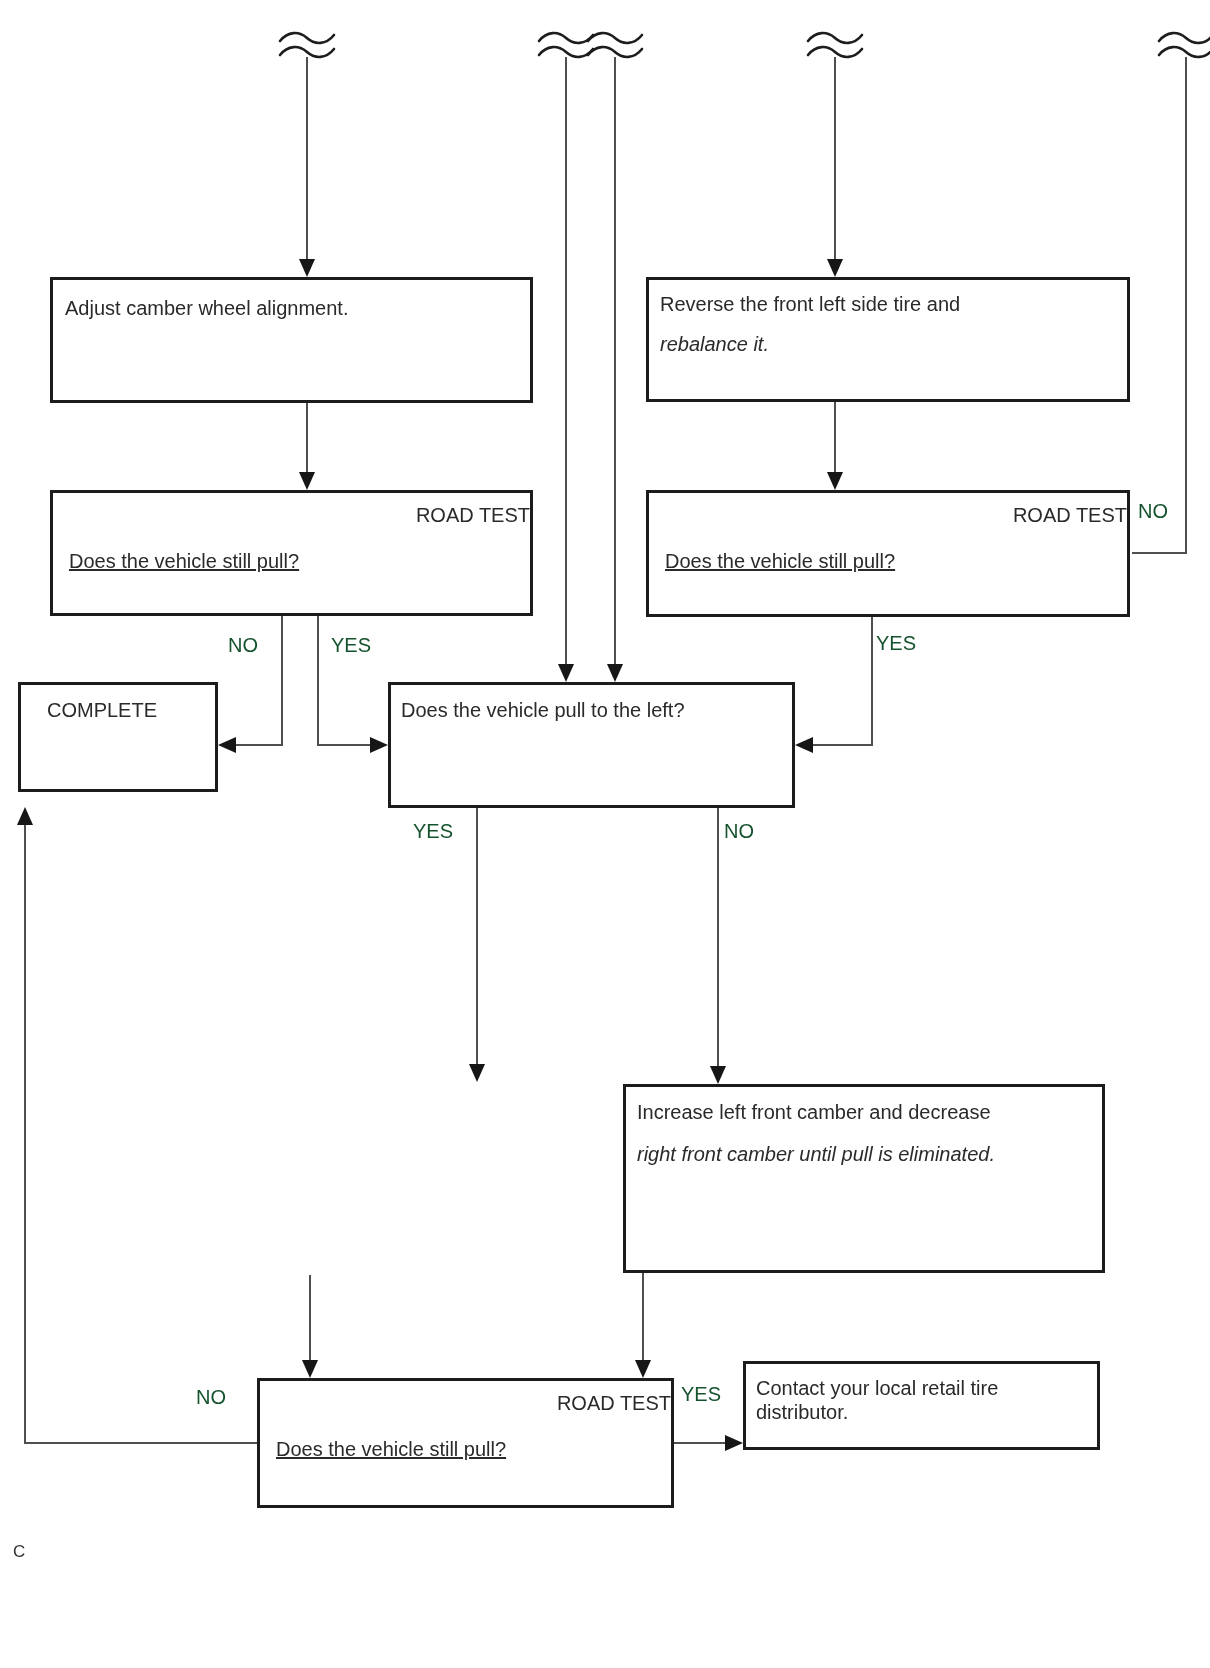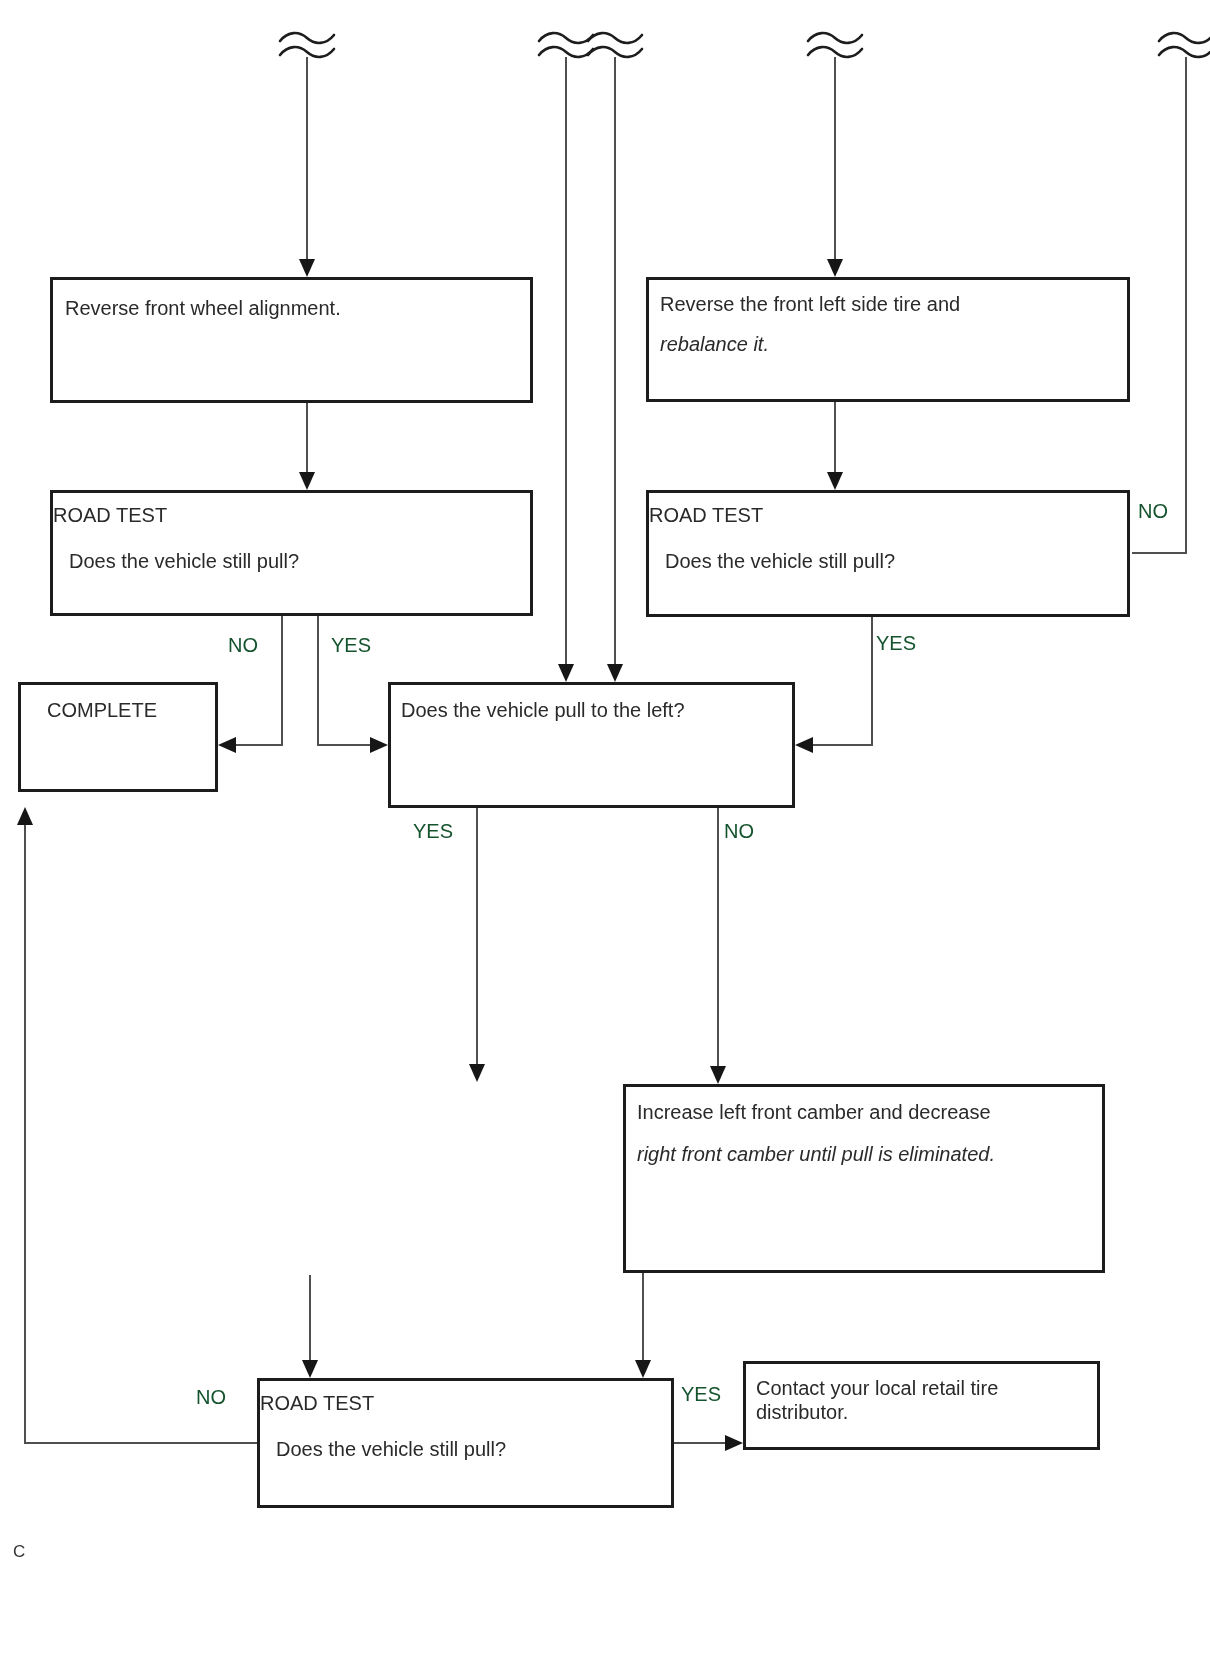--- a/index.html
+++ b/index.html
@@ -17,22 +17,22 @@
     box-sizing:border-box;
     border:3px solid #1c1c1c;
     background:#ffffff;
     font-size:20px;
     line-height:24px;
     color:#2a2a2a;
   }
   .box-text{position:absolute;left:12px;top:16px;right:10px;}
   .box-line1{position:absolute;left:11px;top:12px;right:8px;}
   .box-line2{position:absolute;left:11px;top:52px;right:8px;font-style:italic;}
-  .box-title{position:absolute;left:0;right:0;top:10px;text-align:left;}
-  .box-question{position:absolute;left:16px;top:56px;right:8px;}
+  .box-title{position:absolute;left:0;right:0;top:10px;text-align:right;}
+  .box-question{position:absolute;left:16px;top:56px;right:8px;text-decoration:underline;}
   .edge-label{
     position:absolute;
     font-size:20px;
     line-height:23px;
     color:#14532d;
     white-space:nowrap;
   }
   .footer-label{
     position:absolute;
     left:13px;top:1542px;
@@ -100,21 +100,21 @@
         <path d="M808,55 c8,-10 19,-10 27,-3 c8,7 19,7 27,-3"></path>
       </g>
       <g>
         <path d="M1159,41 c8,-10 19,-10 27,-3 c8,7 19,7 27,-3"></path>
         <path d="M1159,55 c8,-10 19,-10 27,-3 c8,7 19,7 27,-3"></path>
       </g>
     </g>
   </svg>
 
   <div class="box" style="left:50px;top:277px;width:483px;height:126px">
-    <div class="box-text">Reverse front wheel alignment.</div>
+    <div class="box-text">Adjust camber wheel alignment.</div>
   </div>
 
   <div class="box" style="left:646px;top:277px;width:484px;height:125px">
     <div class="box-line1">Reverse the front left side tire and</div>
     <div class="box-line2">rebalance it.</div>
   </div>
 
   <div class="box" style="left:50px;top:490px;width:483px;height:126px">
     <div class="box-title">ROAD TEST</div>
     <div class="box-question">Does the vehicle still pull?</div>

